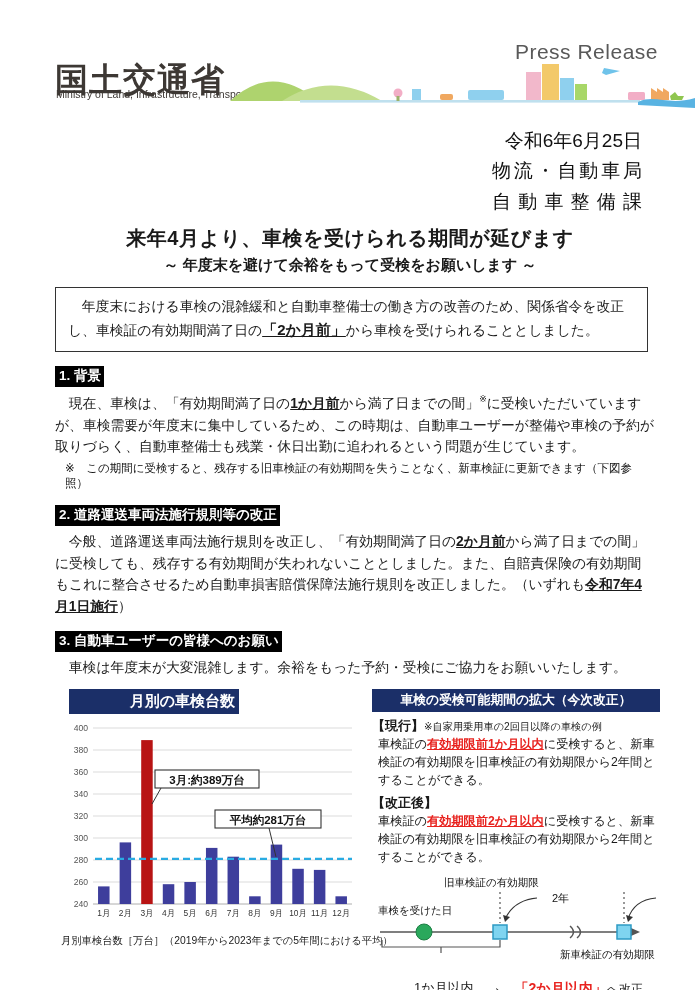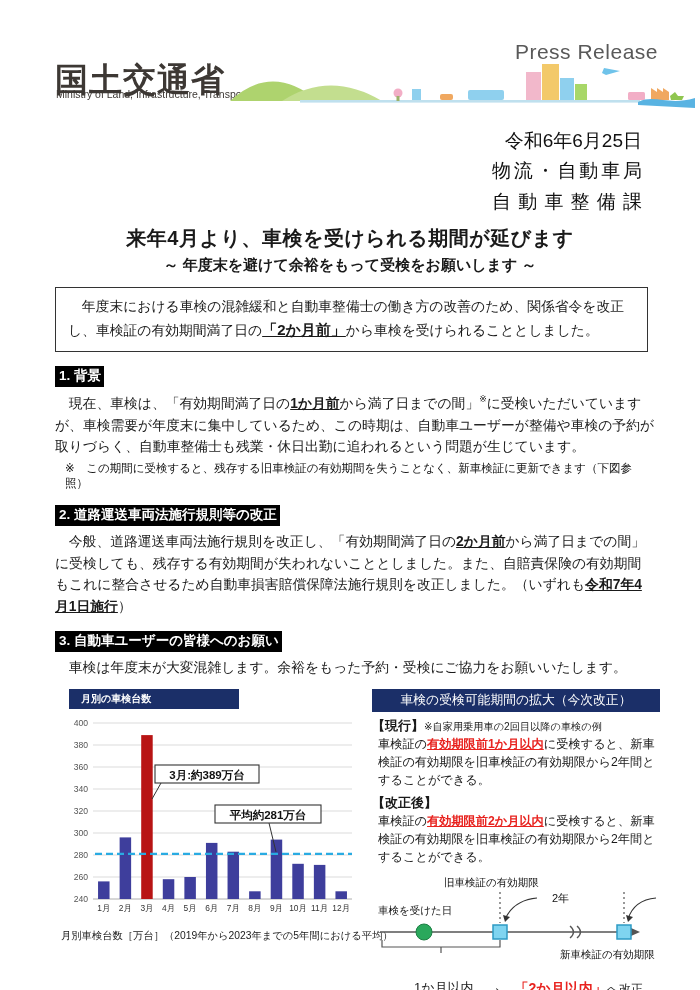--- a/index.html
+++ b/index.html
@@ -33,24 +33,24 @@
   .sec-heading { display:inline-block; background:#000; color:#fff; font-weight:bold; font-size:13.5px; padding:1px 3px 2px 4px; }
   .sec-body { font-size:13.8px; line-height:1.57; margin-top:5px; text-indent:1em; }
   .sec-note { font-size:11.5px; margin-top:3px; margin-left:10px; color:#111; }
   sup { font-size:9px; }
 
   
   .figures { display:flex; margin:10px 40px 0 55px; gap:12px; }
   .col-left { width:305px; }
   .col-right { width:288px; }
 
-  .chart-titlebar { background:#1b2f68; color:#fff; font-weight:bold; font-size:10px; text-align:left; width:170px; margin-left:14px; padding:3px 12px; }
+  .chart-titlebar { background:#1b2f68; color:#fff; font-weight:bold; font-size:15px; text-align:right; width:170px; margin-left:14px; padding:3px 4px; }
   .chart-caption { font-size:10.3px; margin-top:2px; margin-left:6px; white-space:nowrap; }
 
-  .panel-header { background:#1b2f68; color:#fff; font-weight:normal; font-size:12.8px; text-align:center; padding:3px 0; }
+  .panel-header { background:#1b2f68; color:#fff; font-weight:bold; font-size:12.8px; text-align:center; padding:3px 0; }
   .panel-row-label { display:flex; align-items:baseline; margin-top:5px; }
   .panel-label { font-size:13px; font-weight:bold; }
   .panel-note { font-size:10.2px; }
   .panel-text { font-size:12.2px; line-height:1.45; margin:1px 0 0 6px; }
   .red-u { color:#e8231f; font-weight:bold; text-decoration:underline; }
 
   .tl-bottom { display:flex; align-items:center; gap:12px; margin:0 0 0 42px; }
   .tl-before { font-size:13px; }
   .tl-arrow { font-size:17px; font-weight:bold; }
   .tl-after { font-size:14px; font-weight:bold; color:#e8231f; }

